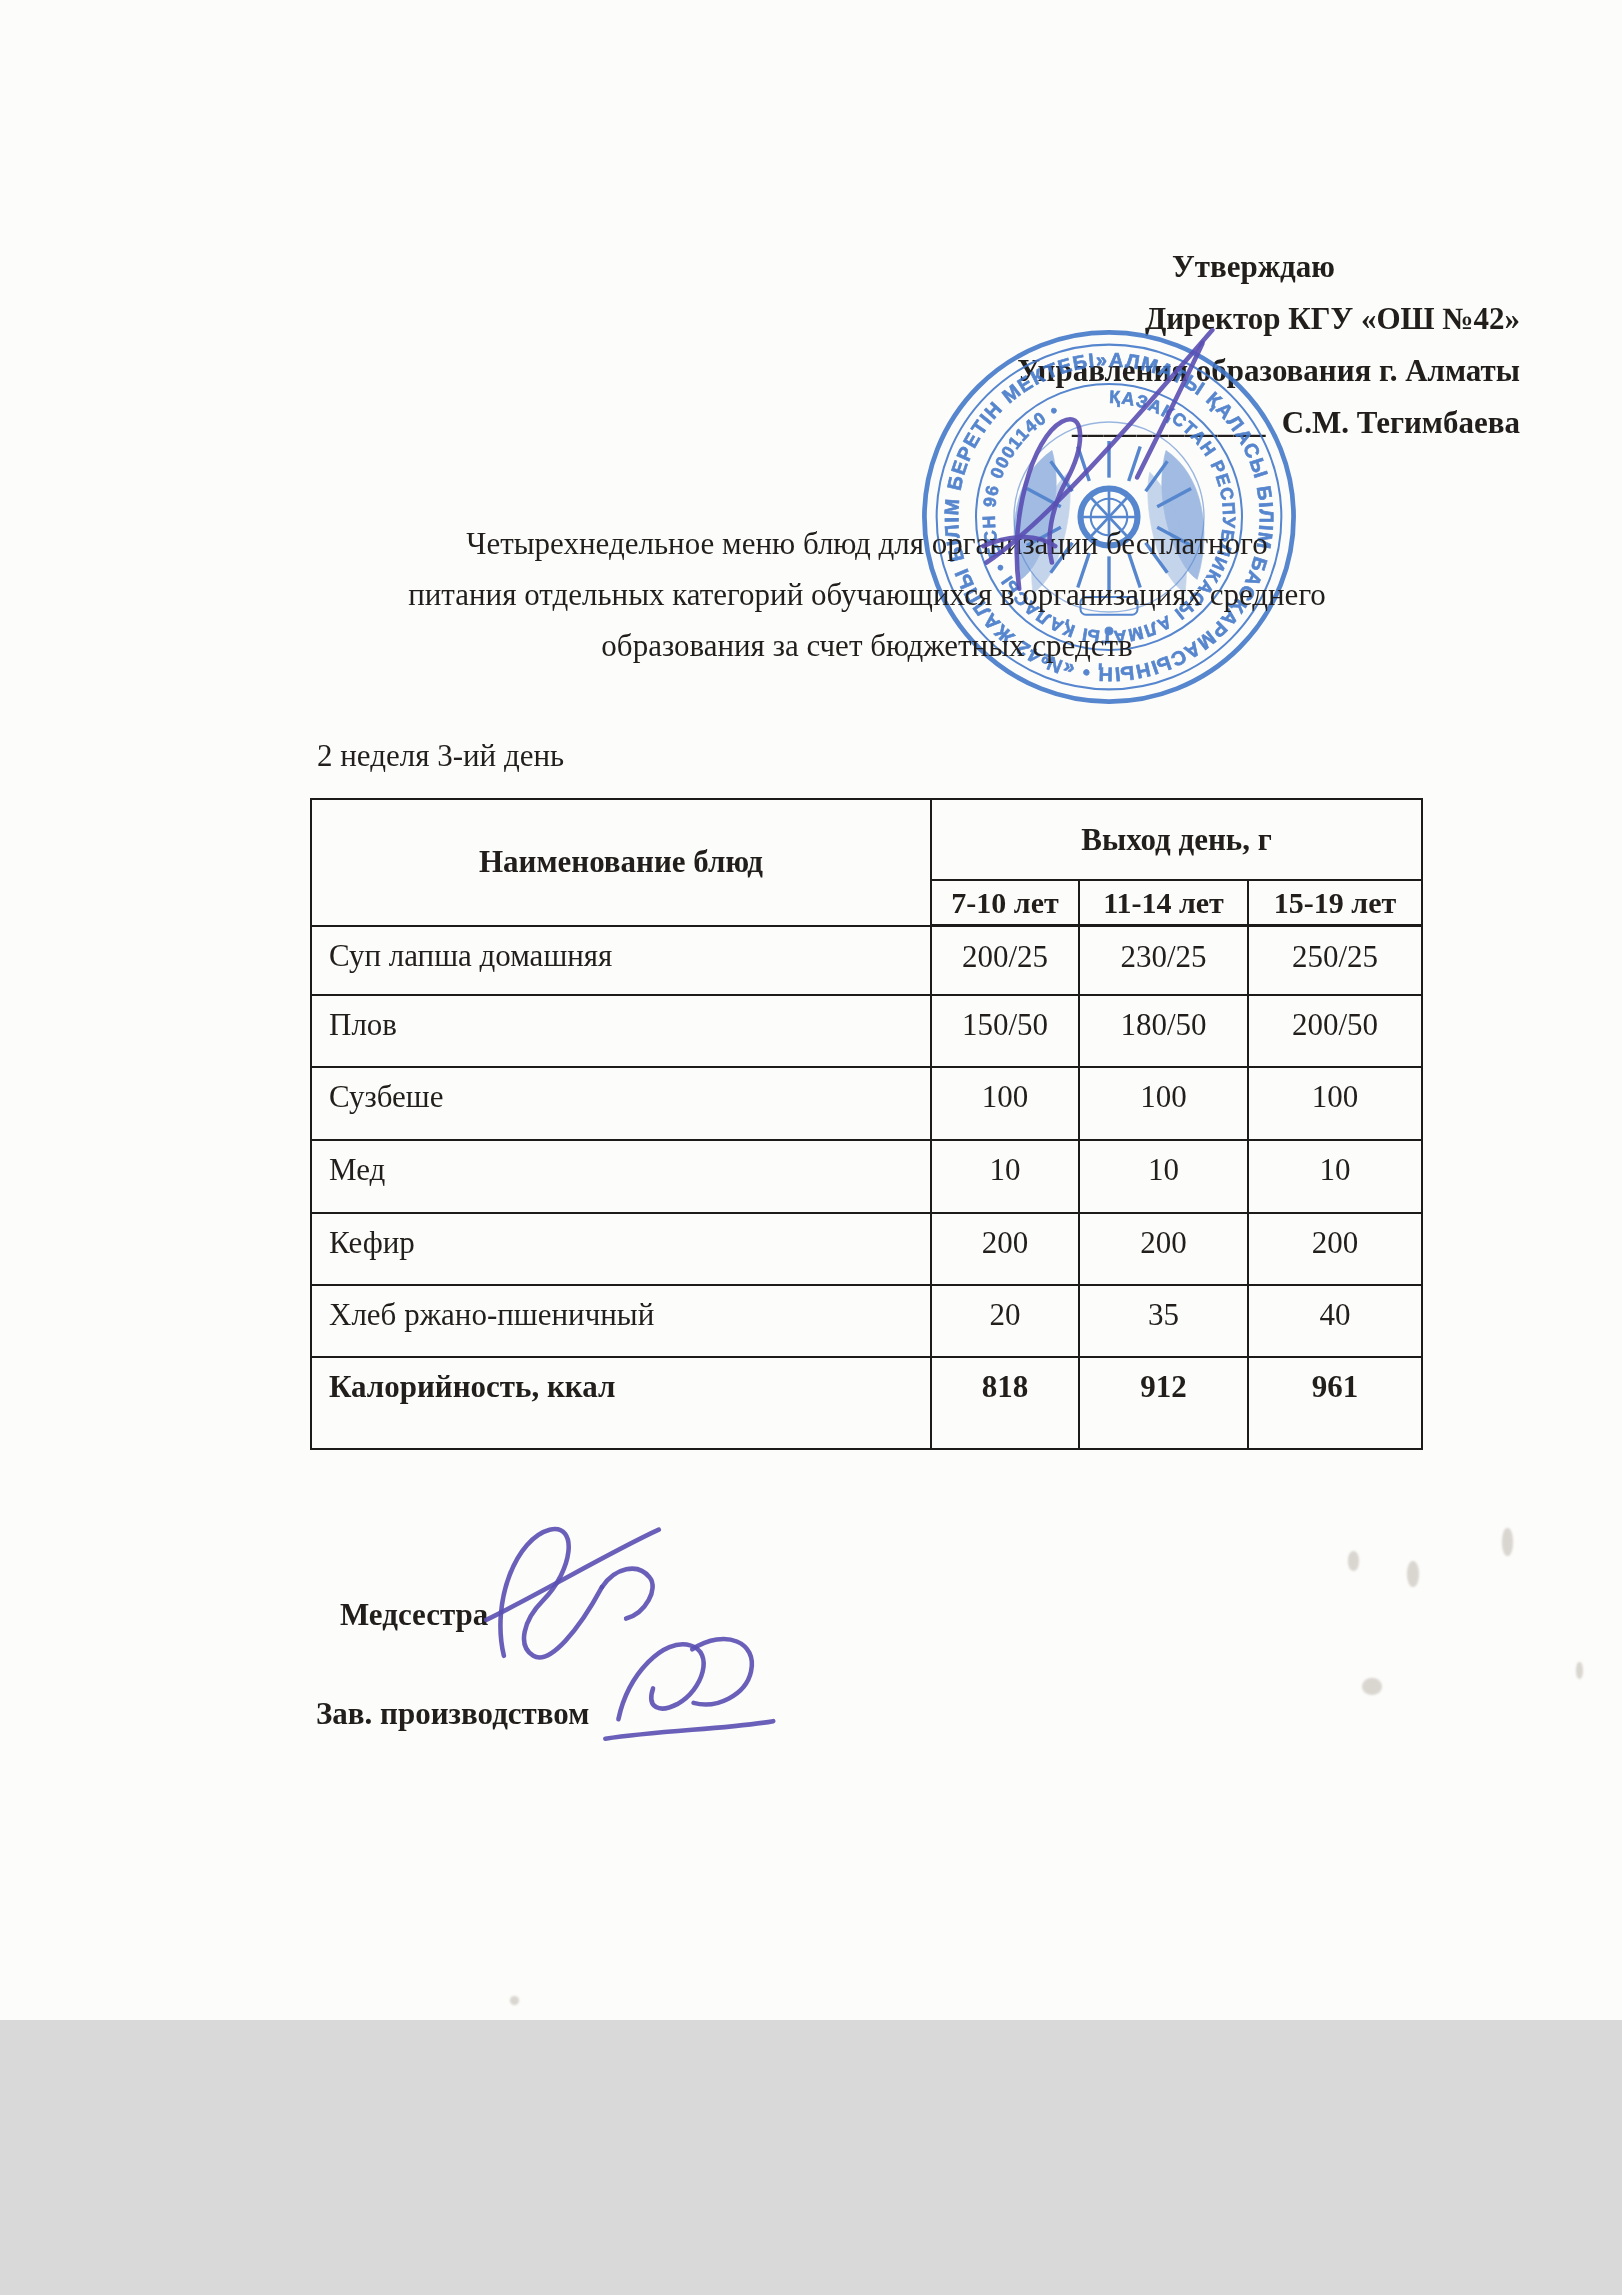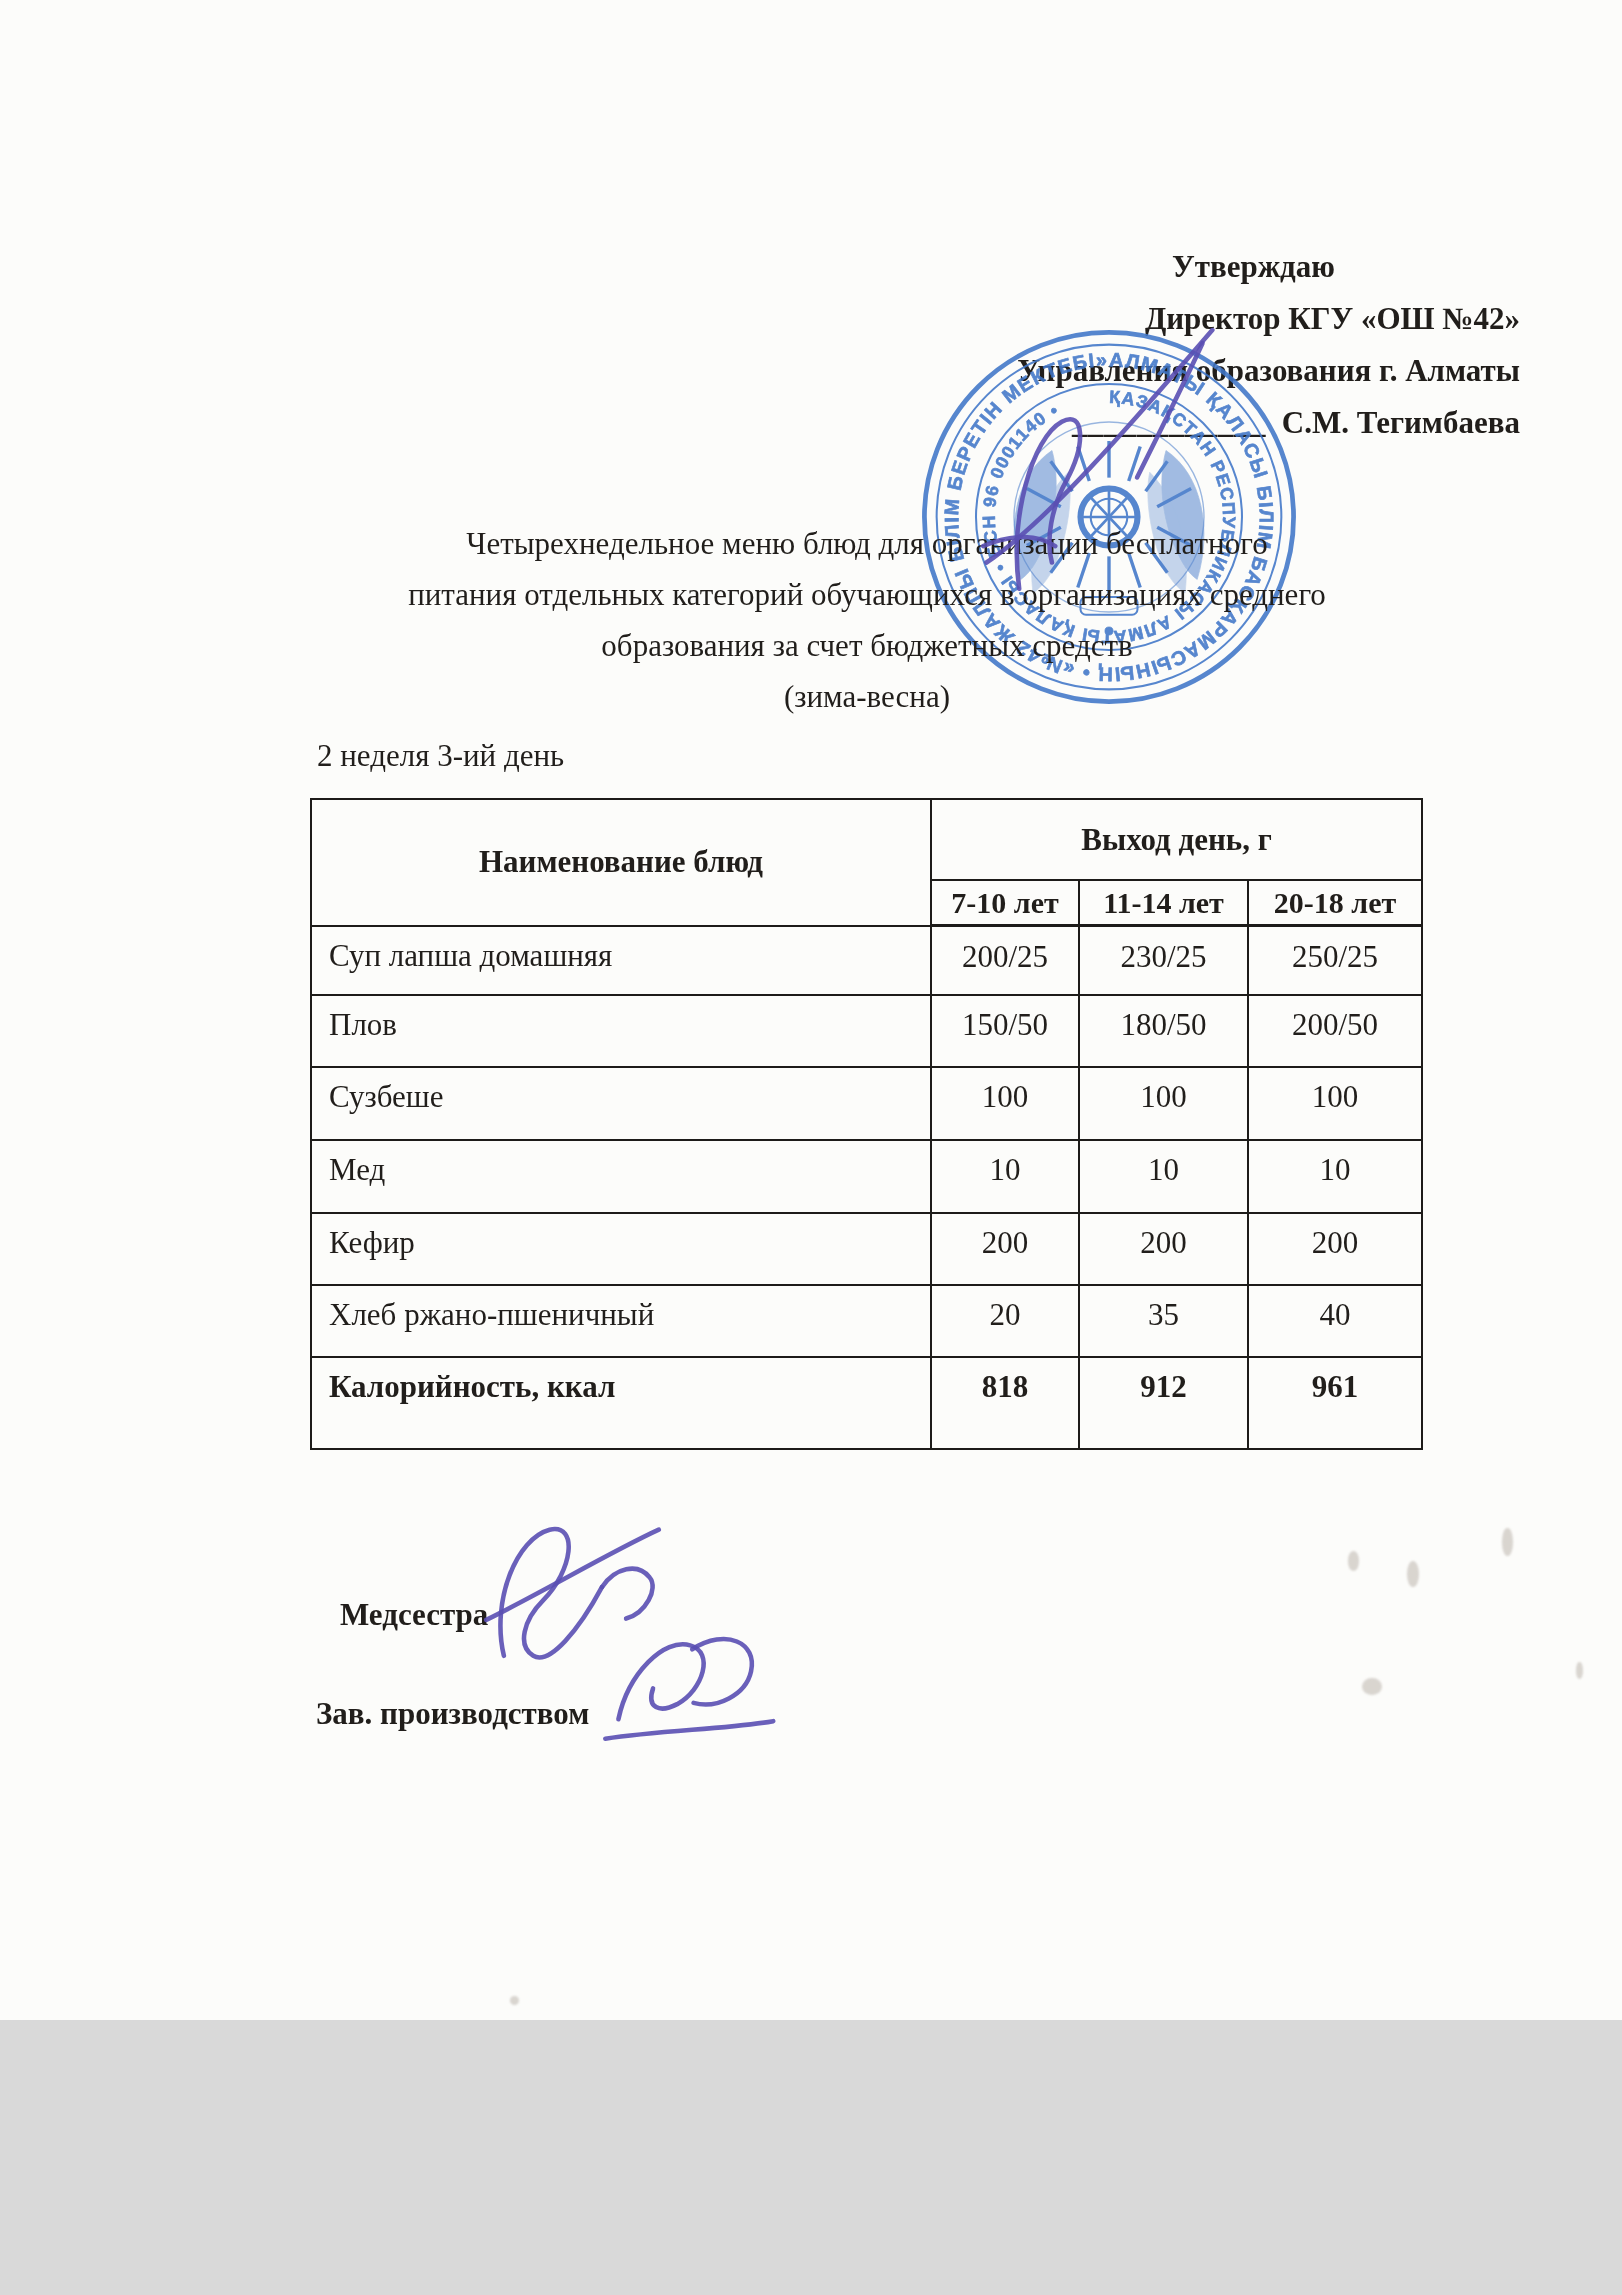--- a/index.html
+++ b/index.html
@@ -174,41 +174,40 @@
     <path d="M150,470 C135,360 170,240 215,215 C250,196 252,250 222,305 C200,345 190,395 200,430"></path>
     <path d="M100,430 C190,370 320,220 445,75"></path>
     <path d="M430,95 C400,160 360,240 330,300"></path>
     <path d="M95,405 C140,385 180,388 205,405"></path>
   </svg>
 
   <div class="doc-title">
     <div>Четырехнедельное меню блюд для организации бесплатного</div>
     <div>питания отдельных категорий обучающихся в организациях среднего</div>
     <div>образования за счет бюджетных средств</div>
-    <div>(зима-весна)</div>
   </div>
 
   <div class="subtitle">2 неделя 3-ий день</div>
 
   <table class="menu">
     <colgroup>
       <col style="width:620px">
         <col style="width:148px">
         <col style="width:169px">
         <col style="width:174px">
     </colgroup>
     <tbody>
         <tr>
       <th class="name-head" rowspan="2">Наименование блюд</th>
       <th class="group-head" colspan="3">Выход день, г</th>
     </tr>
     <tr class="age-row">
       <th>7-10 лет</th>
       <th>11-14 лет</th>
-      <th>20-18 лет</th>
+      <th>15-19 лет</th>
     </tr>
     <tr style="height:69px">
       <td class="dish">Суп лапша домашняя</td>
       <td class="val">200/25</td>
       <td class="val">230/25</td>
       <td class="val">250/25</td>
     </tr>
     <tr style="height:72px">
       <td class="dish">Плов</td>
       <td class="val">150/50</td>

